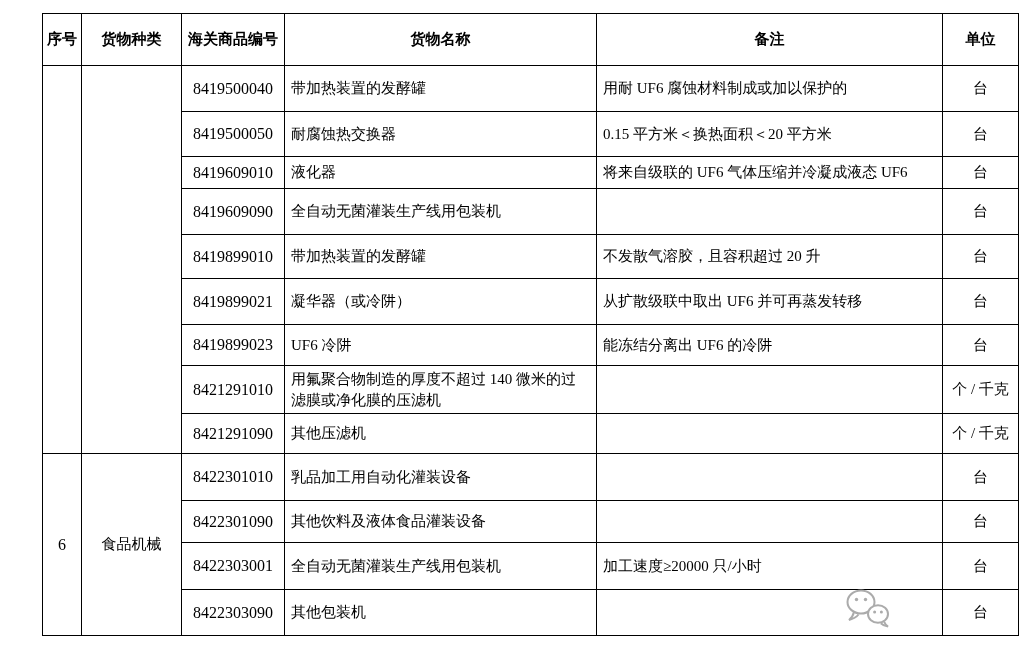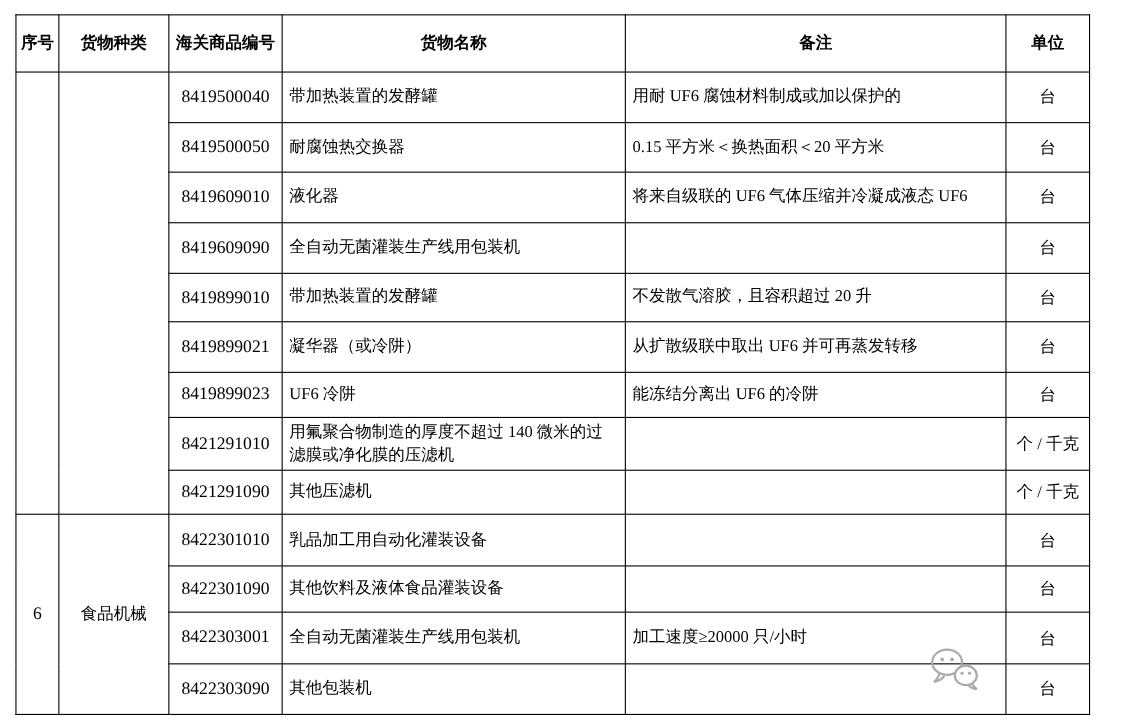--- a/index.html
+++ b/index.html
@@ -7,21 +7,21 @@
     position: relative;
     width: 1026px;
     height: 659px;
     background: #ffffff;
     overflow: hidden;
     font-family: "Liberation Serif", "DejaVu Serif", serif;
     color: #000000;
   }
   table.goods {
     position: absolute;
-    left: 14px;
+    left: 42px;
     top: 13px;
     width: 976px;
     border-collapse: collapse;
     table-layout: fixed;
   }
   table.goods th, table.goods td {
     border: 1.5px solid #000000;
     vertical-align: middle;
     overflow: hidden;
     box-sizing: border-box;
@@ -43,21 +43,21 @@
   }
   td.cell-name, td.cell-remark {
     text-align: left;
     padding: 3px 6px 3px 6px;
     line-height: 1.35;
   }
   td.cell-unit { text-align: center; font-size: 15px; }
   
   tbody tr:nth-child(1)  { height: 46px; }
   tbody tr:nth-child(2)  { height: 45px; }
-  tbody tr:nth-child(3)  { height: 46px; }
+  tbody tr:nth-child(3)  { height: 32px; }
   tbody tr:nth-child(4)  { height: 46px; }
   tbody tr:nth-child(5)  { height: 44px; }
   tbody tr:nth-child(6)  { height: 46px; }
   tbody tr:nth-child(7)  { height: 41px; }
   tbody tr:nth-child(8)  { height: 48px; }
   tbody tr:nth-child(9)  { height: 40px; }
   tbody tr:nth-child(10) { height: 47px; }
   tbody tr:nth-child(11) { height: 42px; }
   tbody tr:nth-child(12) { height: 47px; margin-left: 35px; }
   tbody tr:nth-child(13) { height: 46px; }

